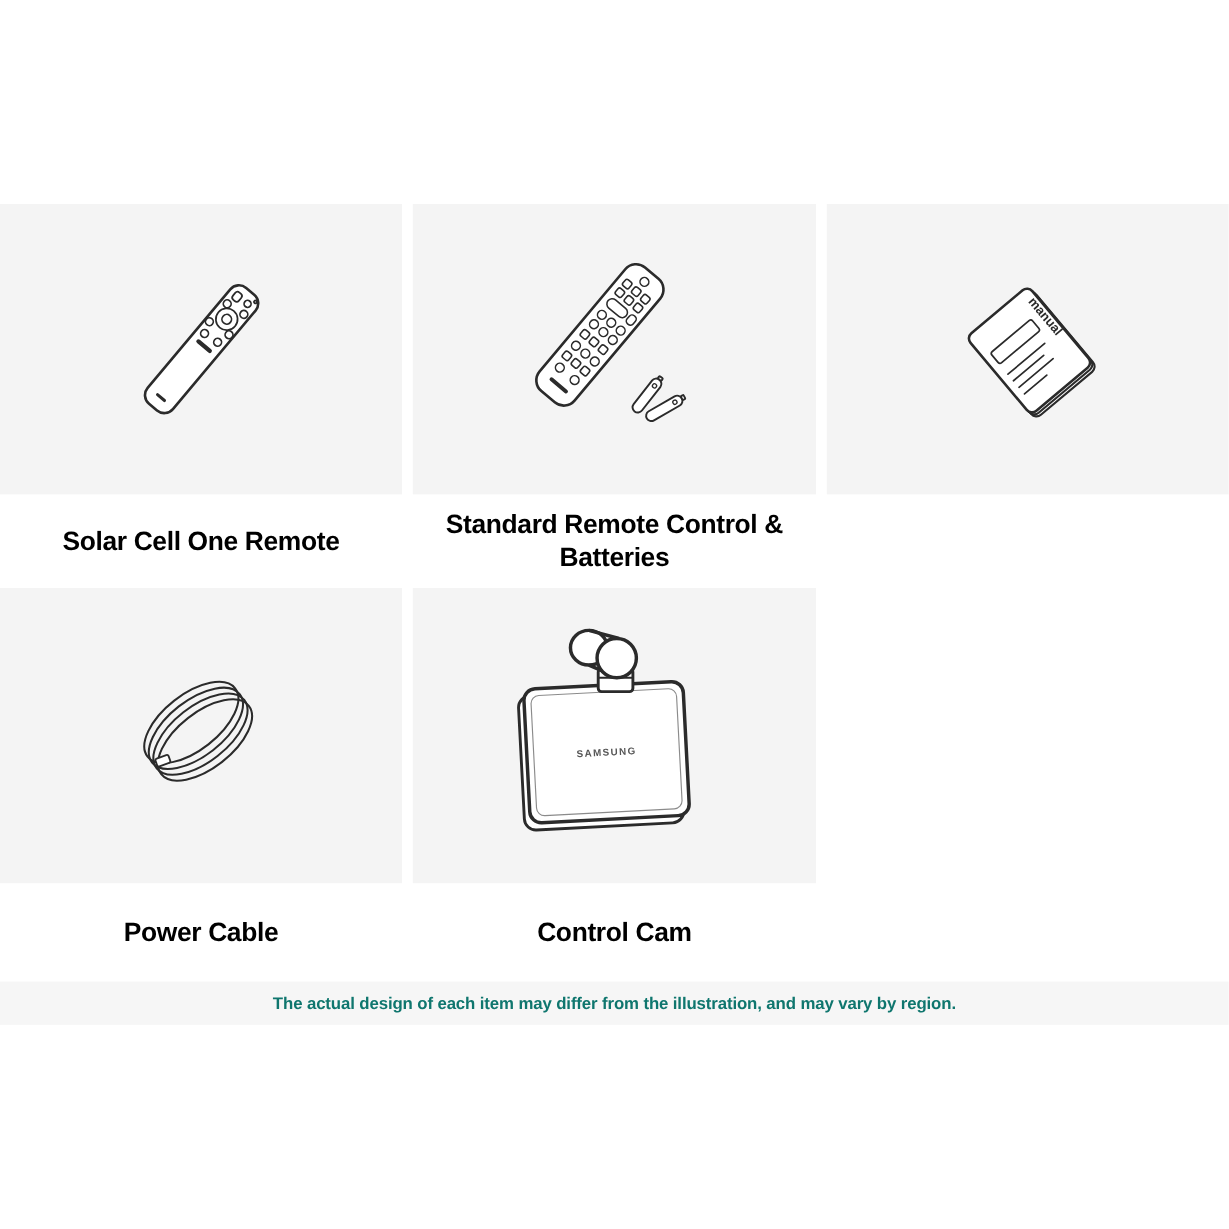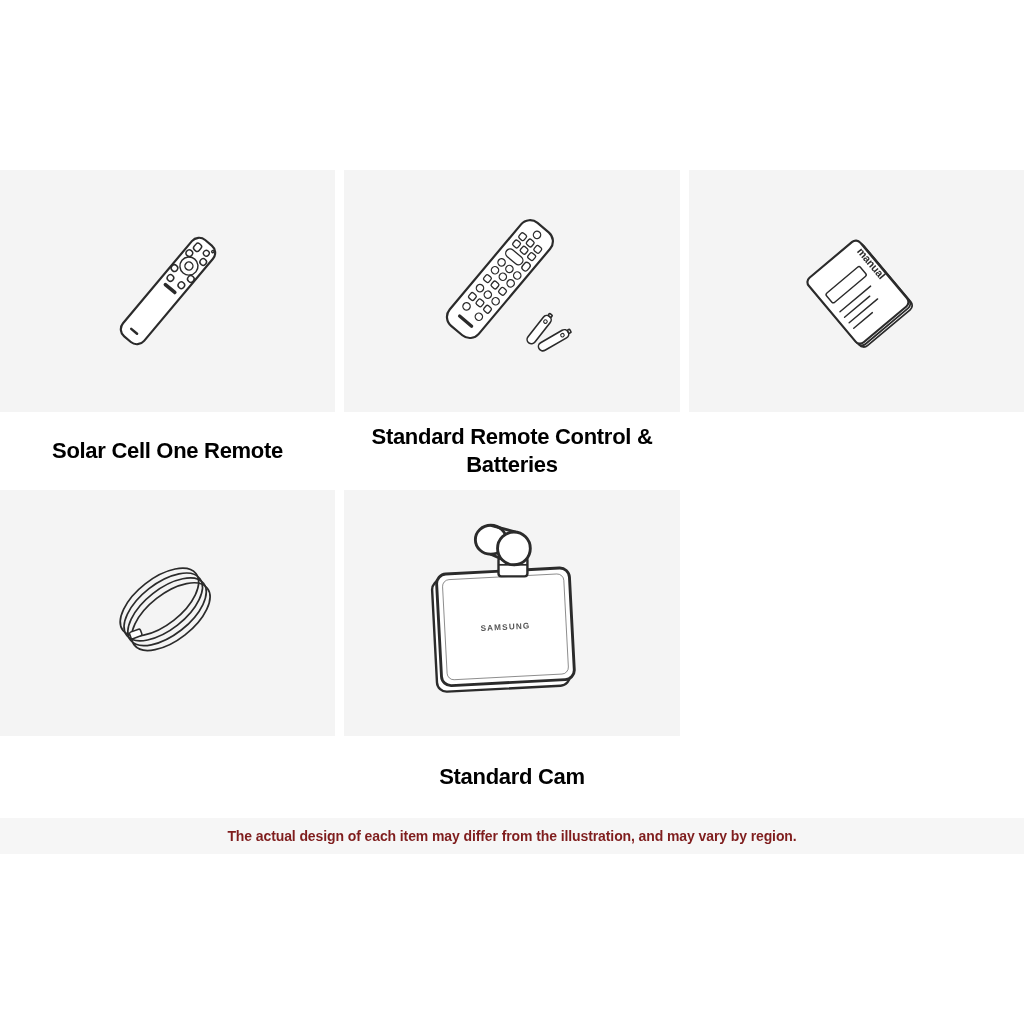--- a/index.html
+++ b/index.html
@@ -29,21 +29,21 @@
     min-height:78px;display:flex;align-items:center;justify-content:center;
     text-align:center;font-size:22px;font-weight:bold;color:var(--label);
     line-height:1.28;letter-spacing:-0.3px;padding:0 14px;
   }
   .cell.row2 .caption{min-height:82px;}
   .art{color:var(--line);display:block;}
   .disclaimer{
     position:absolute;top:818px;left:0;width:1024px;height:36px;
     background:var(--band);
     display:flex;align-items:center;justify-content:center;
-    font-size:14px;font-weight:bold;color:#7f1d1d;letter-spacing:-0.1px;
+    font-size:14px;font-weight:bold;color:#0f766e;letter-spacing:-0.1px;
   }
 </style>
 </head>
 <body>
 
 <div class="page">
   <div class="grid">
 
     <div class="cell">
       <div class="tile">
@@ -148,41 +148,42 @@
         <svg class="art" viewBox="0 0 210 210" width="162" height="162" aria-hidden="true">
           <g transform="rotate(-38 105 105)" fill="none" stroke="currentColor" stroke-width="2.2">
             <ellipse cx="105" cy="87" rx="60" ry="30"></ellipse>
             <ellipse cx="105" cy="95" rx="60" ry="30"></ellipse>
             <ellipse cx="105" cy="103" rx="60" ry="30"></ellipse>
             <ellipse cx="105" cy="111" rx="60" ry="30"></ellipse>
             <rect x="48" y="96" width="15" height="9" rx="2" fill="#fff" stroke-width="2" transform="rotate(18 55 100)"></rect>
           </g>
         </svg>
       </div>
+      <div class="caption">Power Cable</div>
     </div>
 
     <div class="cell row2">
       <div class="tile">
         <svg class="art" viewBox="0 0 220 220" width="212" height="212" aria-hidden="true">
           <g stroke="currentColor">
             <g transform="rotate(-3 110 120)">
               <rect x="34" y="66" width="138" height="116" rx="10" fill="#fff" stroke-width="2.5" transform="translate(-5,6)"></rect>
               <rect x="34" y="66" width="138" height="116" rx="10" fill="#fff" stroke-width="3"></rect>
               <rect x="40" y="72" width="126" height="104" rx="7" fill="none" stroke-width="1" opacity="0.55"></rect>
               <text x="103" y="127" text-anchor="middle" font-size="8.5" letter-spacing="1.2" font-weight="bold" fill="#555" stroke="none" font-family="&quot;Liberation Sans&quot;,sans-serif">SAMSUNG</text>
             </g>
             <rect x="96" y="52" width="30" height="20" rx="3" fill="#fff" stroke-width="2.5"></rect>
             <line x1="96" y1="60" x2="126" y2="60" stroke-width="1.8"></line>
             <ellipse cx="88" cy="34" rx="16" ry="15" fill="#fff" stroke-width="3"></ellipse>
             <path d="M88 19 L114 26 M88 49 L113 60" fill="none" stroke-width="3"></path>
             <circle cx="112" cy="43" r="17" fill="#fff" stroke-width="3"></circle>
           </g>
         </svg>
       </div>
-      <div class="caption">Standard Cam</div>
+      <div class="caption">Control Cam</div>
     </div>
 
   </div>
 
   <div class="disclaimer">
     <span>The actual design of each item may differ from the illustration, and may vary by region.</span>
   </div>
 </div>
 
 </body></html>

